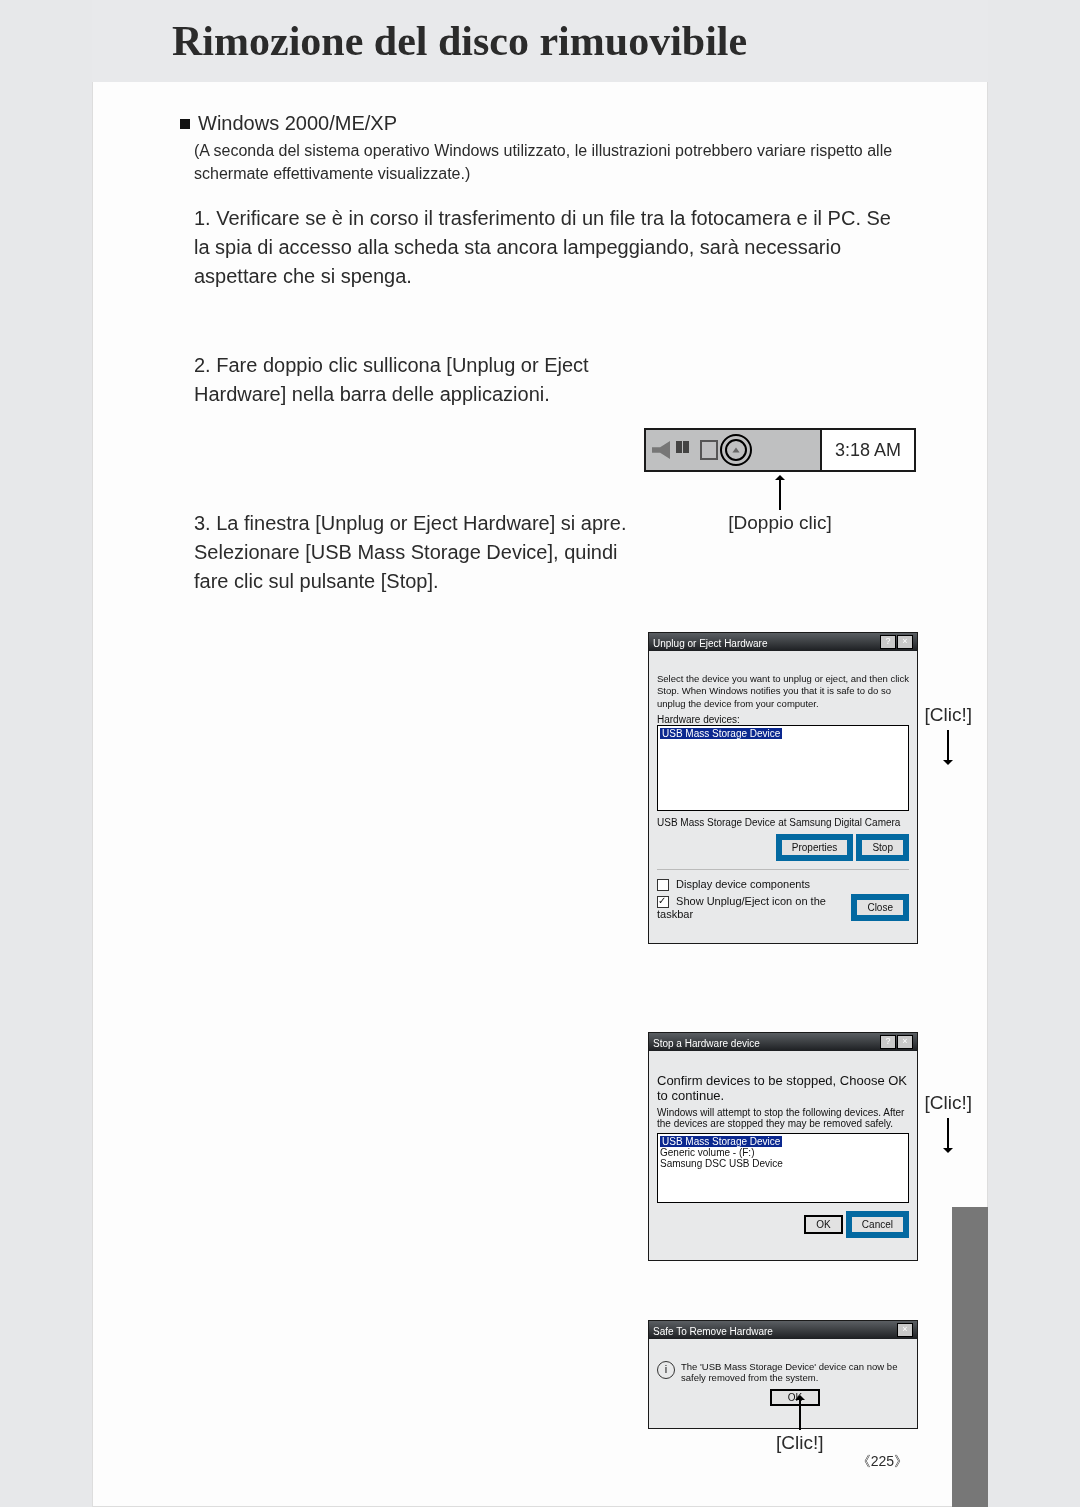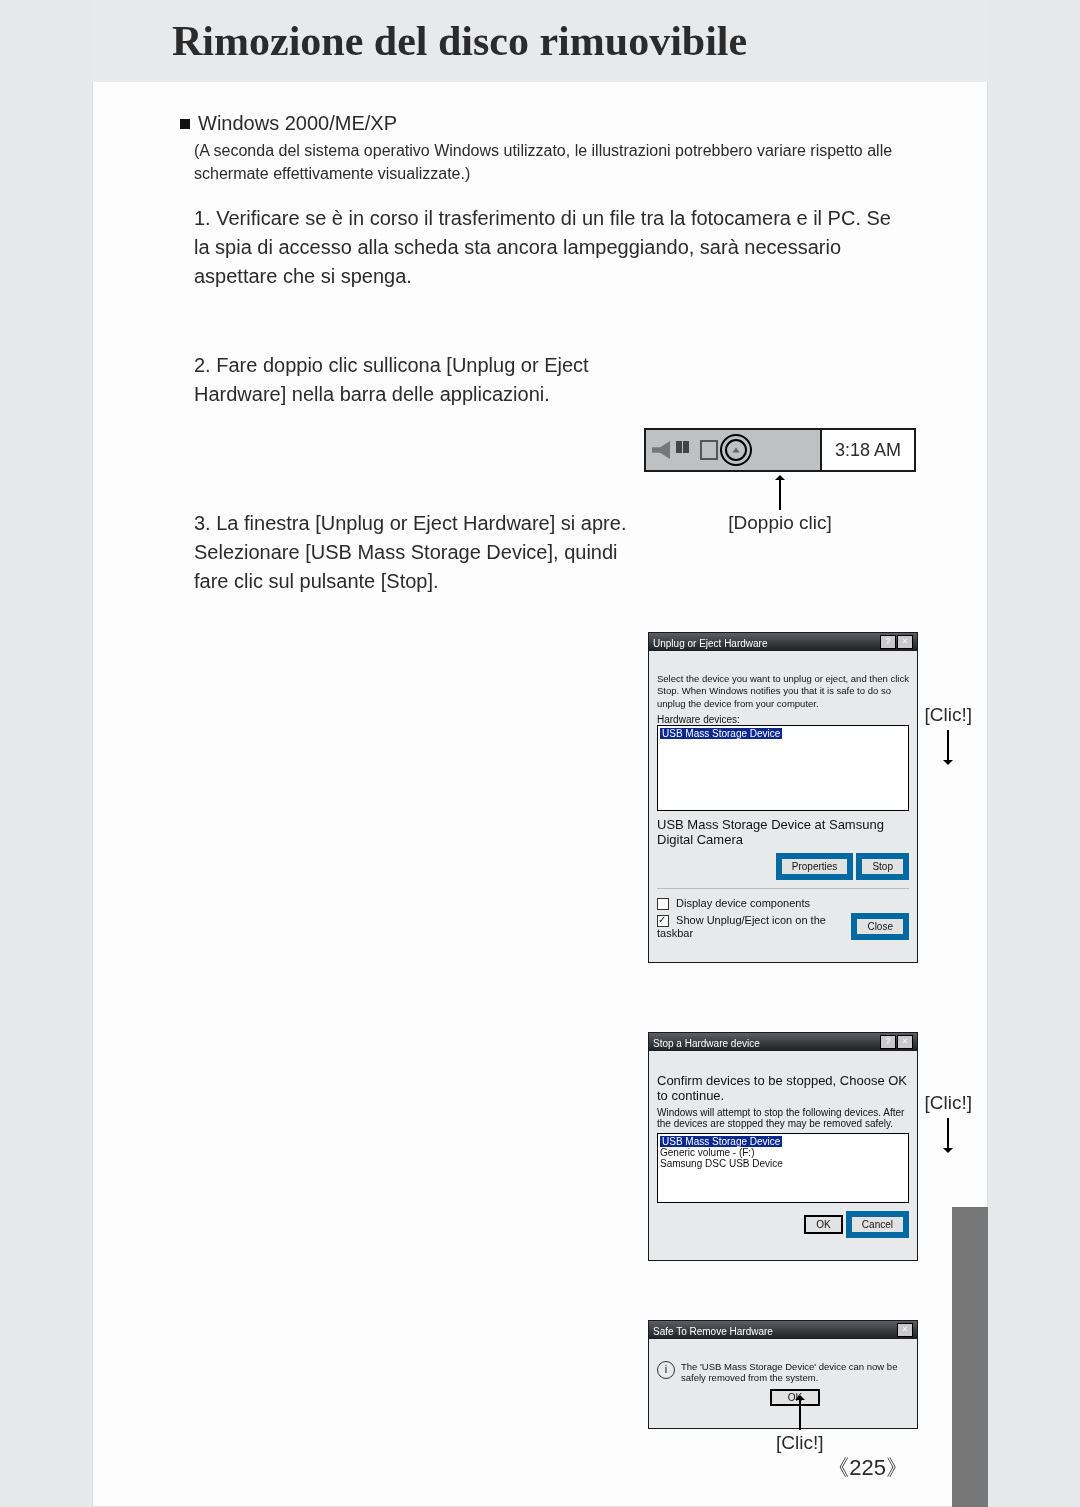--- a/index.html
+++ b/index.html
@@ -43,21 +43,21 @@
   .dlg .body{padding:22px 8px}
   .listbox{border:1px solid #000;background:#fff;height:80px;font-size:10px;padding:2px}
   .sel{background:#0b288f;color:#fff;display:inline-block;padding:0 2px}
   .btn{display:inline-block;border:6px solid #0369a1;background:#e2e2e2;font-size:10px;padding:2px 10px}
   .chk{display:inline-block;width:10px;height:10px;border:1px solid #333;background:#fff;
        vertical-align:middle;margin-right:4px;position:relative}
   .chk.on:after{content:"✓";position:absolute;font-size:10px;left:0;top:-2px}
   .side-annot{position:absolute;right:-56px;display:flex;flex-direction:column;align-items:center;top:72px}
   .side-annot2{position:absolute;right:-56px;display:flex;flex-direction:column;align-items:center;top:60px}
   .side-annot3{position:absolute;top:72px;left:128px;display:flex;flex-direction:column;align-items:center}
-  .pgnum{position:absolute;right:80px;bottom:24px;font-size:22px}
+  .pgnum{position:absolute;right:80px;bottom:36px;font-size:14px}
   .thumb{position:absolute;right:0;bottom:0;width:36px;height:300px;background:#777}
 </style>
 </head>
 <body>
 
 <div class="page">
 
   <div class="title-band">
     <div class="title">Rimozione del disco rimuovibile</div>
   </div>
@@ -101,21 +101,21 @@
           <div class="sysbtn">?</div>
           <div class="sysbtn">×</div>
         </div>
       </div>
       <div class="body">
         <div style="font-size:9.5px;line-height:1.3;margin-bottom:4px">Select the device you want to unplug or eject, and then click Stop. When Windows notifies you that it is safe to do so unplug the device from your computer.</div>
         <div style="font-size:10px">Hardware devices:</div>
         <div class="listbox">
           <span class="sel">USB Mass Storage Device</span>
         </div>
-        <div style="font-size:13px;margin-top:6px">USB Mass Storage Device at Samsung Digital Camera</div>
+        <div style="font-size:10px;margin-top:6px">USB Mass Storage Device at Samsung Digital Camera</div>
         <div style="text-align:right;margin-top:6px">
           <span class="btn">Properties</span>
           <span class="btn">Stop</span>
         </div>
         <hr style="margin:8px 0;border:none;border-top:1px solid #bbb">
         <div><span class="chk"></span>
              <span>Display device components</span></div>
         <div style="display:flex;align-items:center;justify-content:space-between;margin-top:3px">
           <span><span class="chk on"></span>
                 <span>Show Unplug/Eject icon on the taskbar</span></span>

